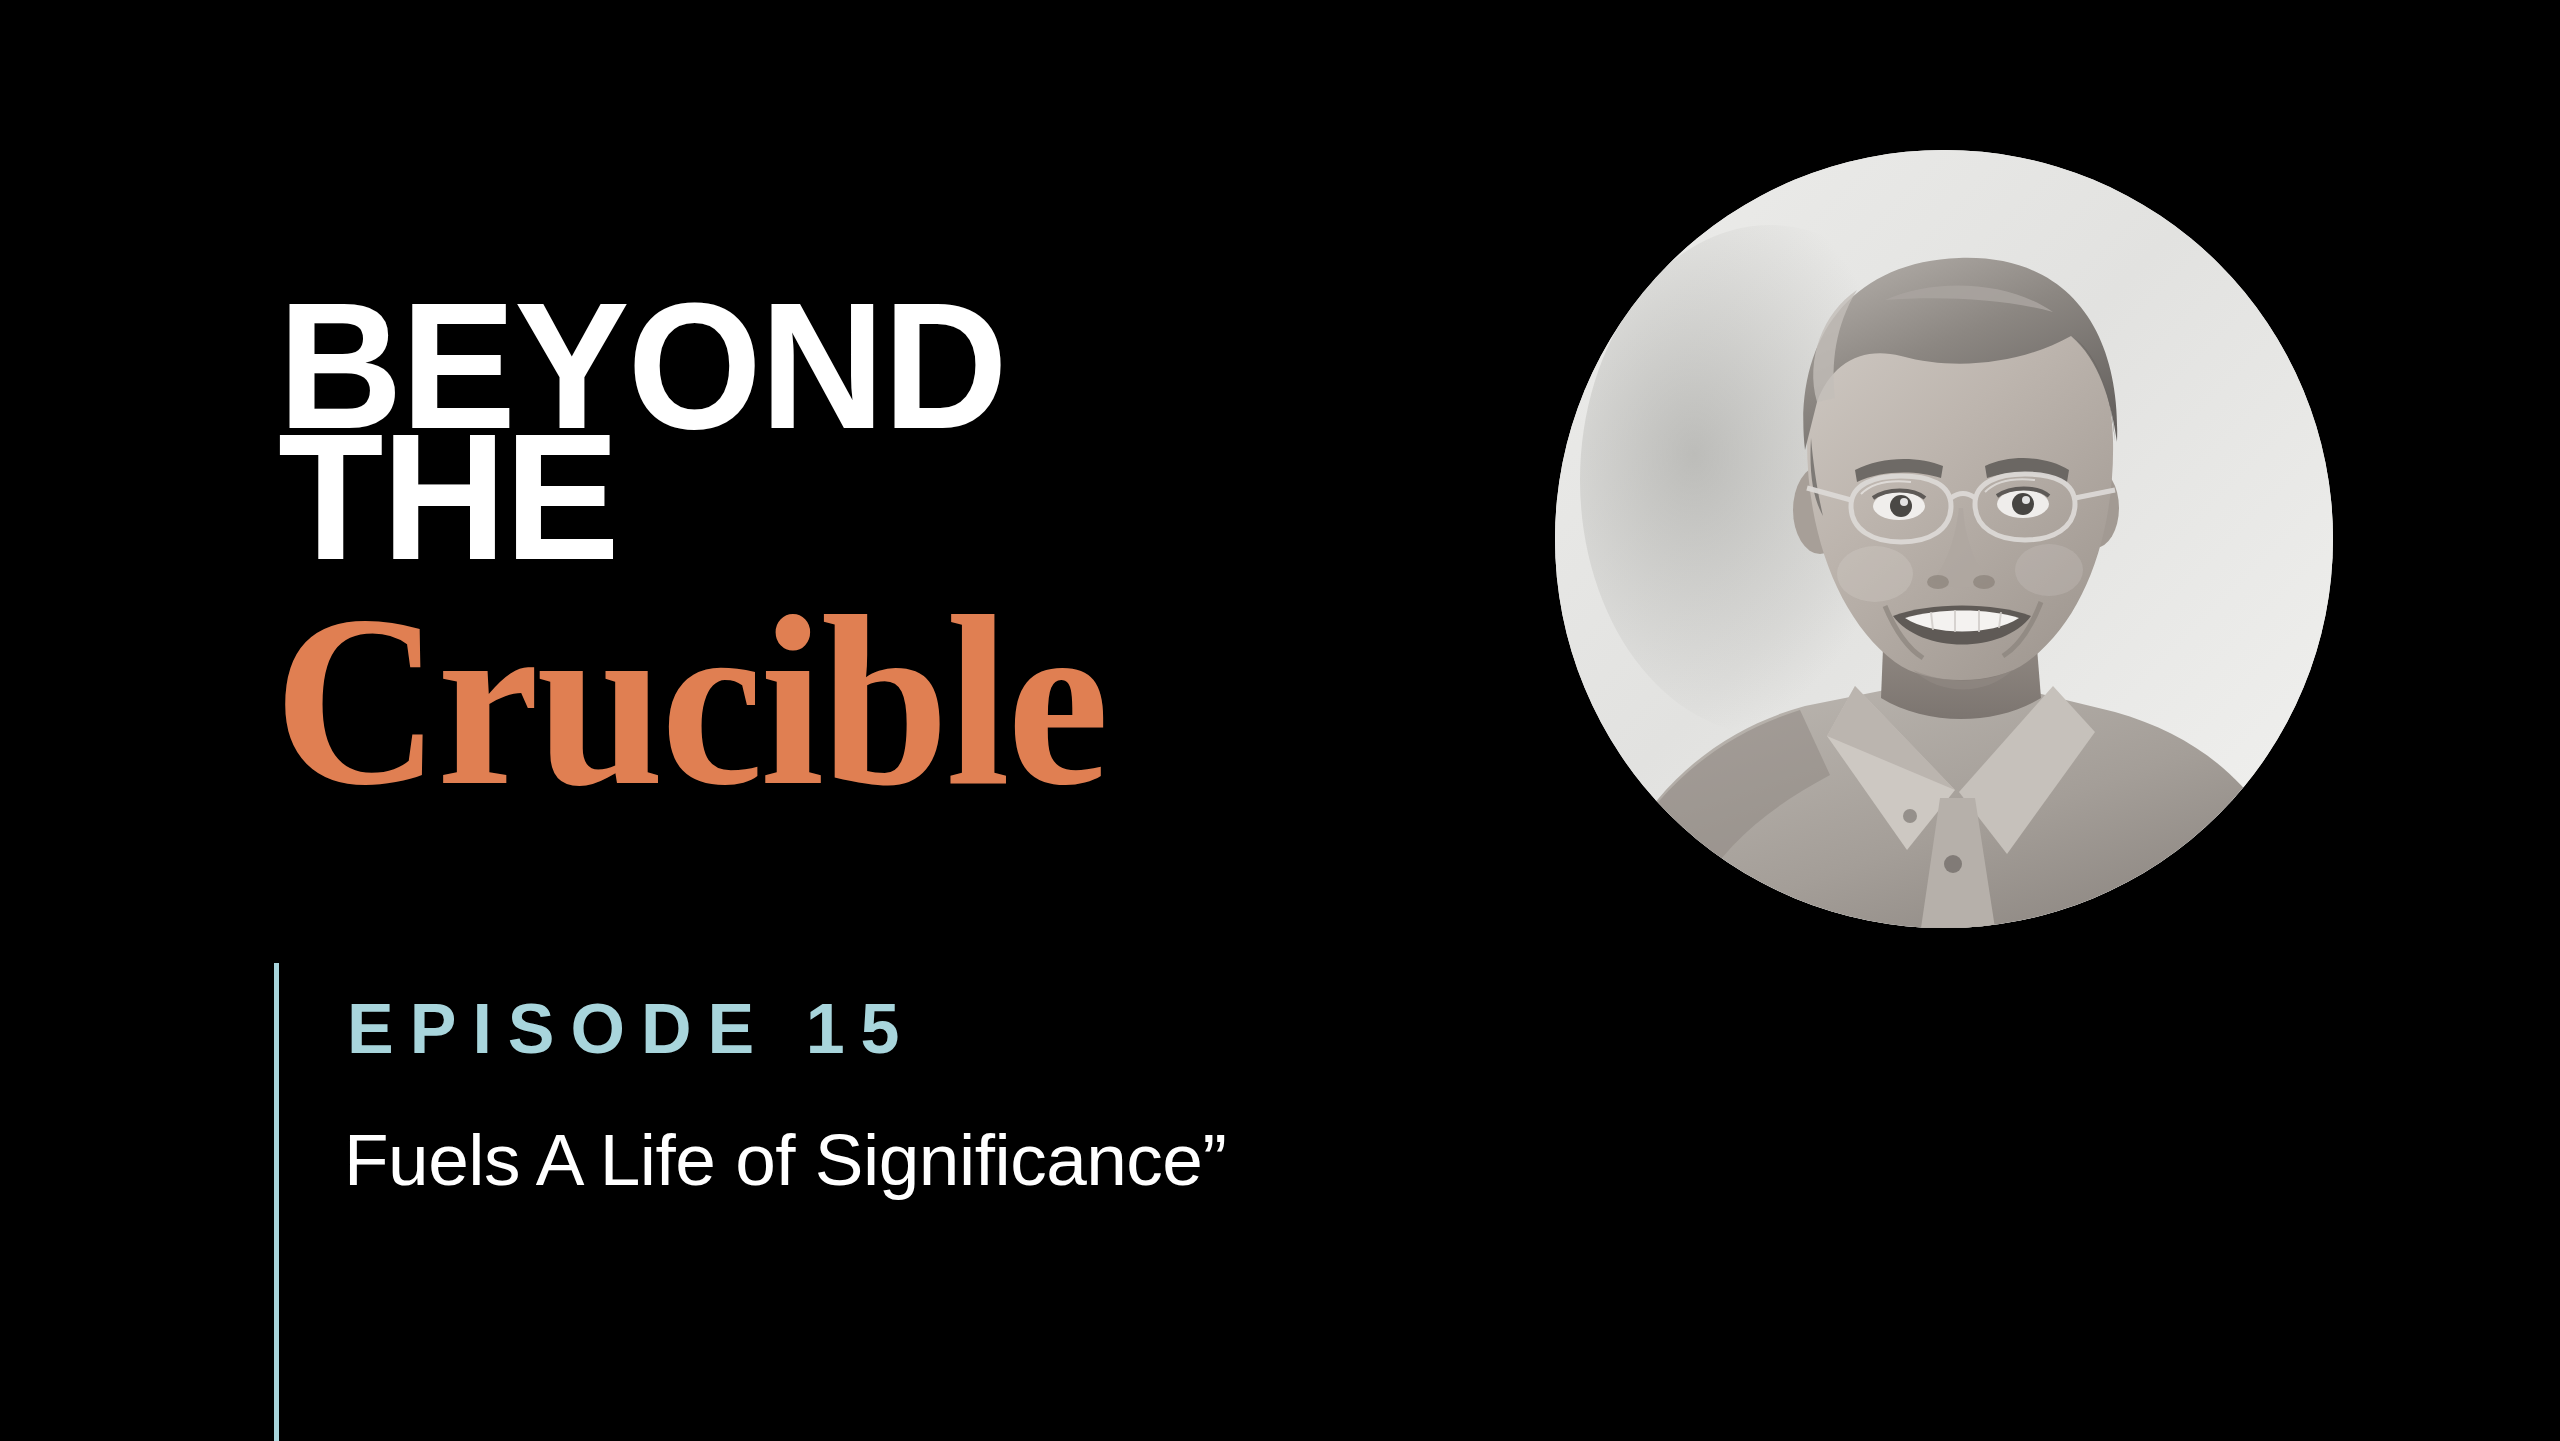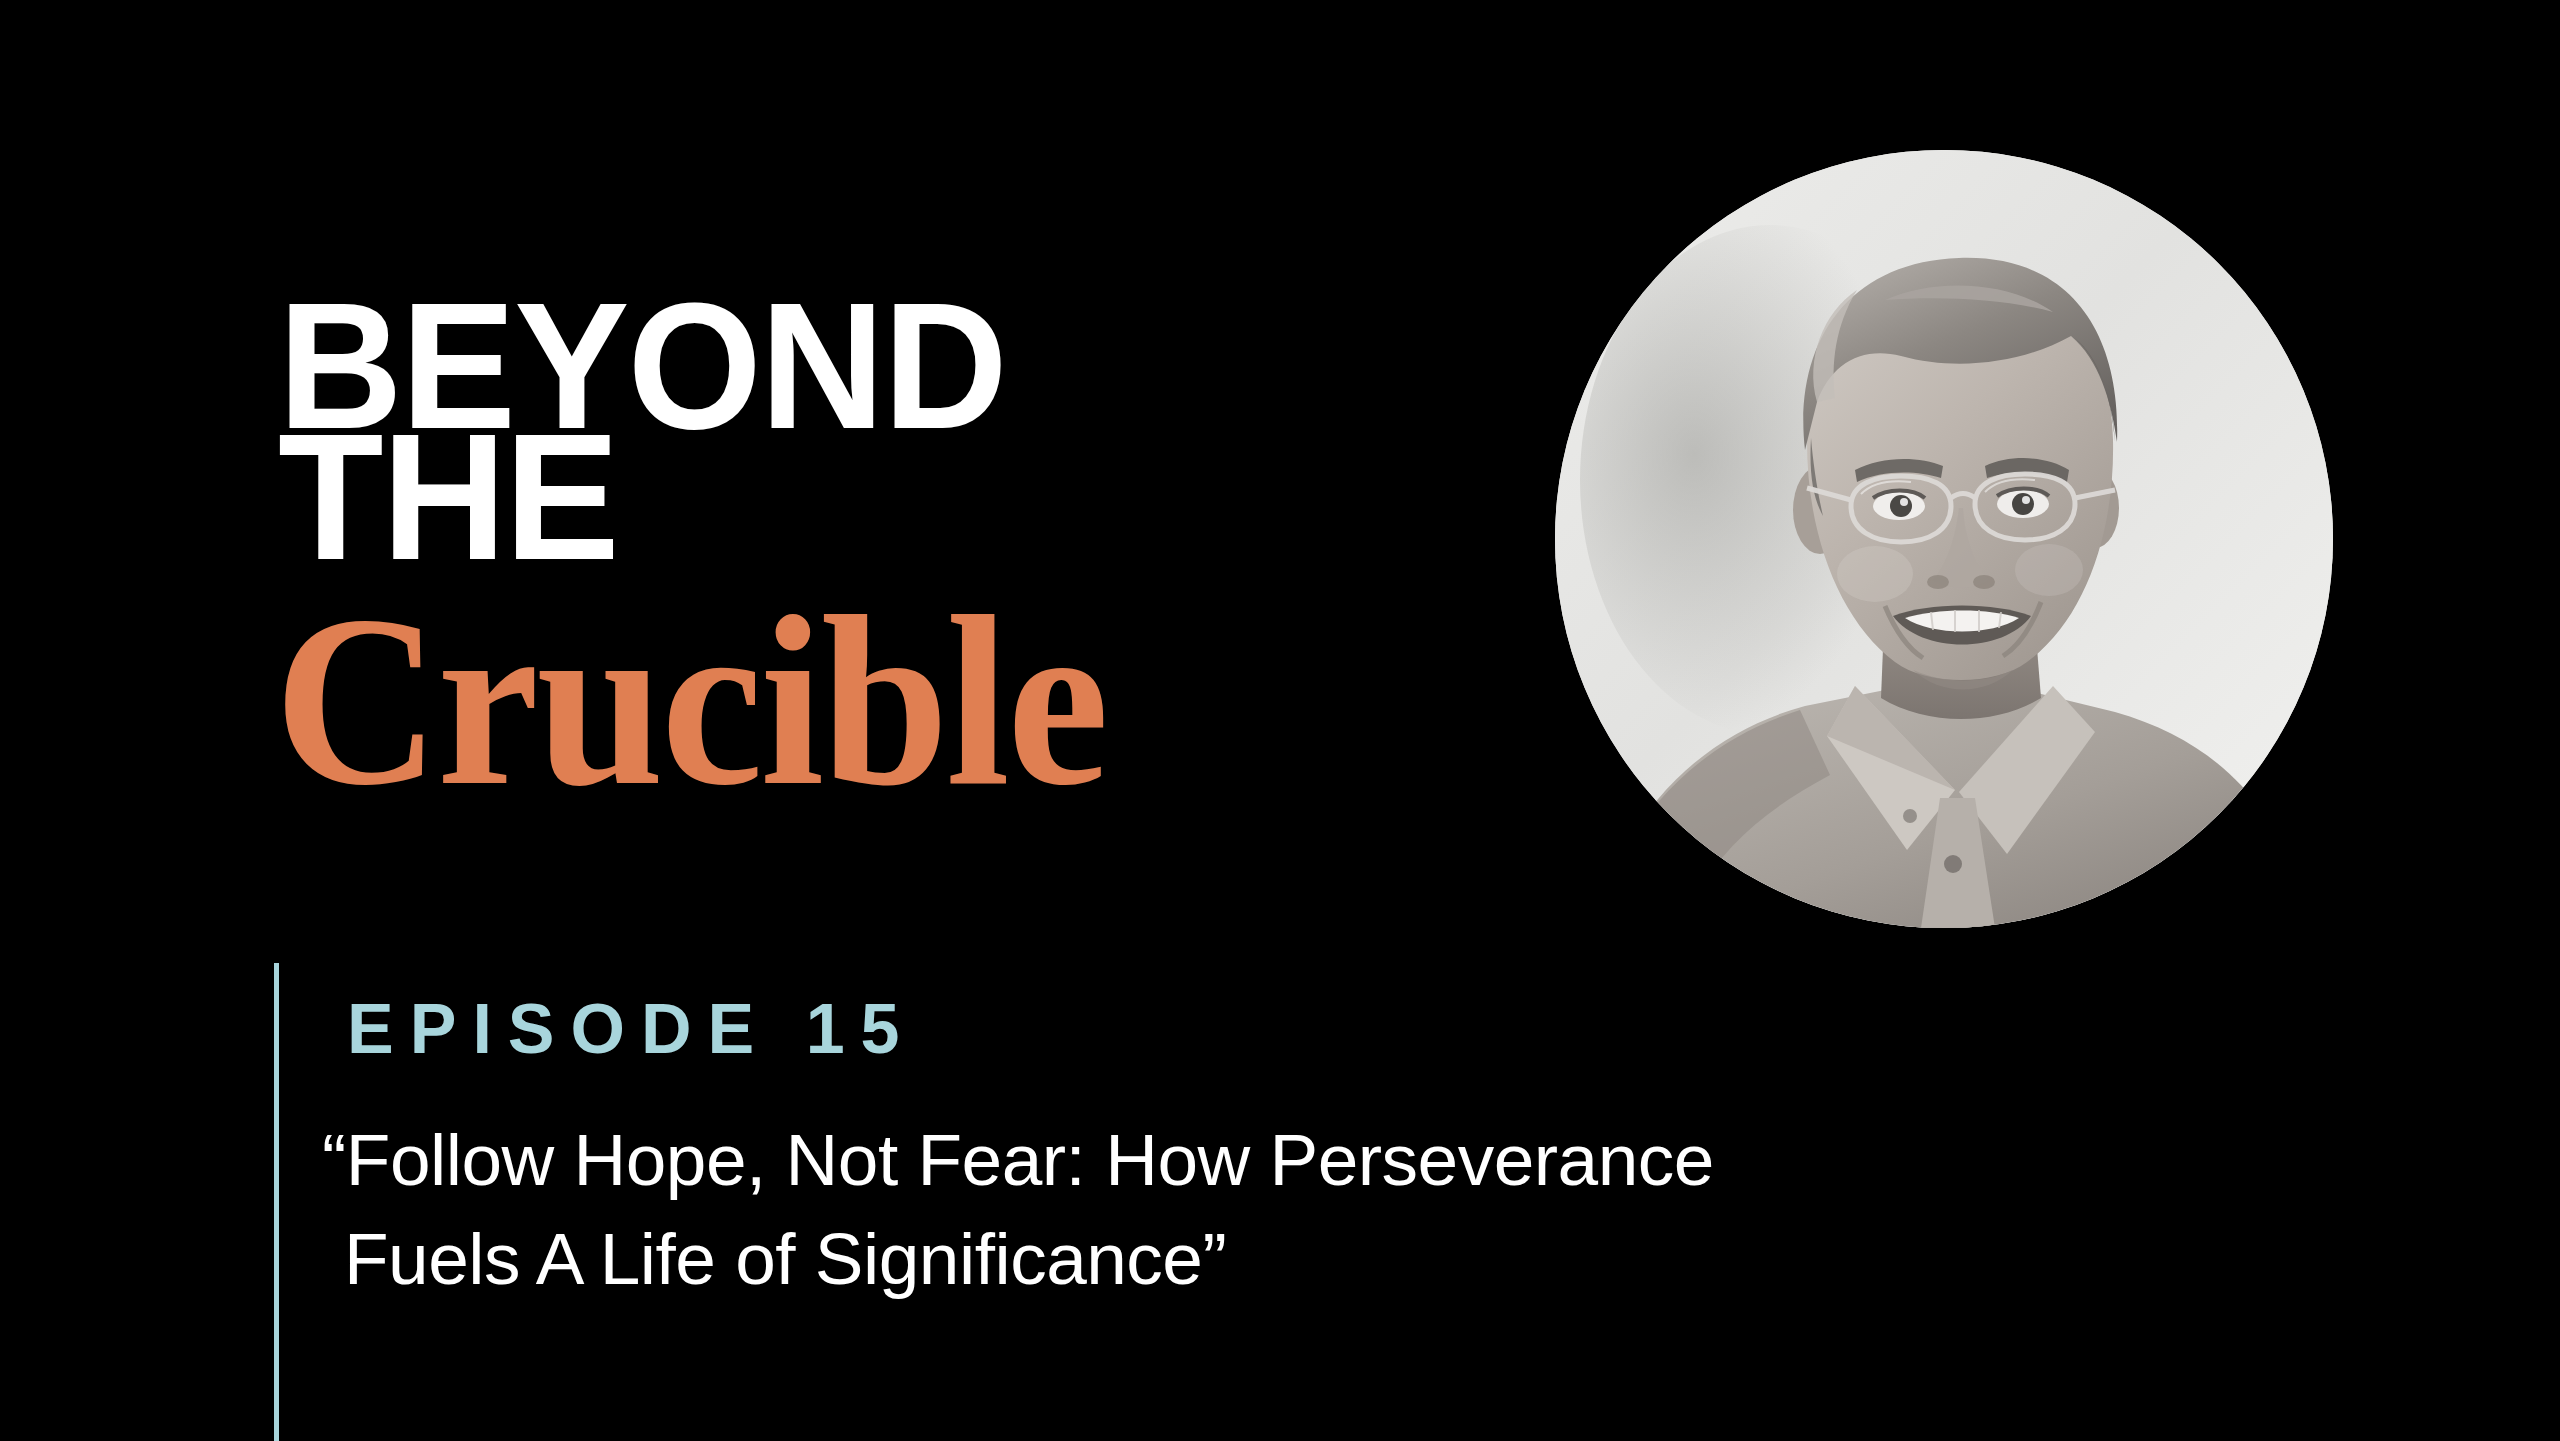--- a/index.html
+++ b/index.html
@@ -202,17 +202,16 @@
       <path d="M358 520 C 390 534 428 534 458 520 C 430 546 386 546 358 520 Z" fill="#948C85" opacity="0.5"></path>
 
       <ellipse cx="320" cy="424" rx="38" ry="28" fill="#D2CCC6" opacity="0.35"></ellipse>
       <ellipse cx="494" cy="420" rx="34" ry="26" fill="#CBC5BF" opacity="0.3"></ellipse>
     </svg>
   </div>
 
   <div class="rule-vertical" style="background: rgb(168, 213, 220);"></div>
   <div class="episode-label" style="color: rgb(168, 213, 220);">EPISODE 15</div>
   <div class="episode-title" style="color: rgb(255, 255, 255);">
-    <span class="tline">“Follow Hope, Not Fear: How Perseverance</span>
     <span class="tline tline--second">Fuels A Life of Significance”</span>
   </div>
 
 </div>
 
 </body></html>

